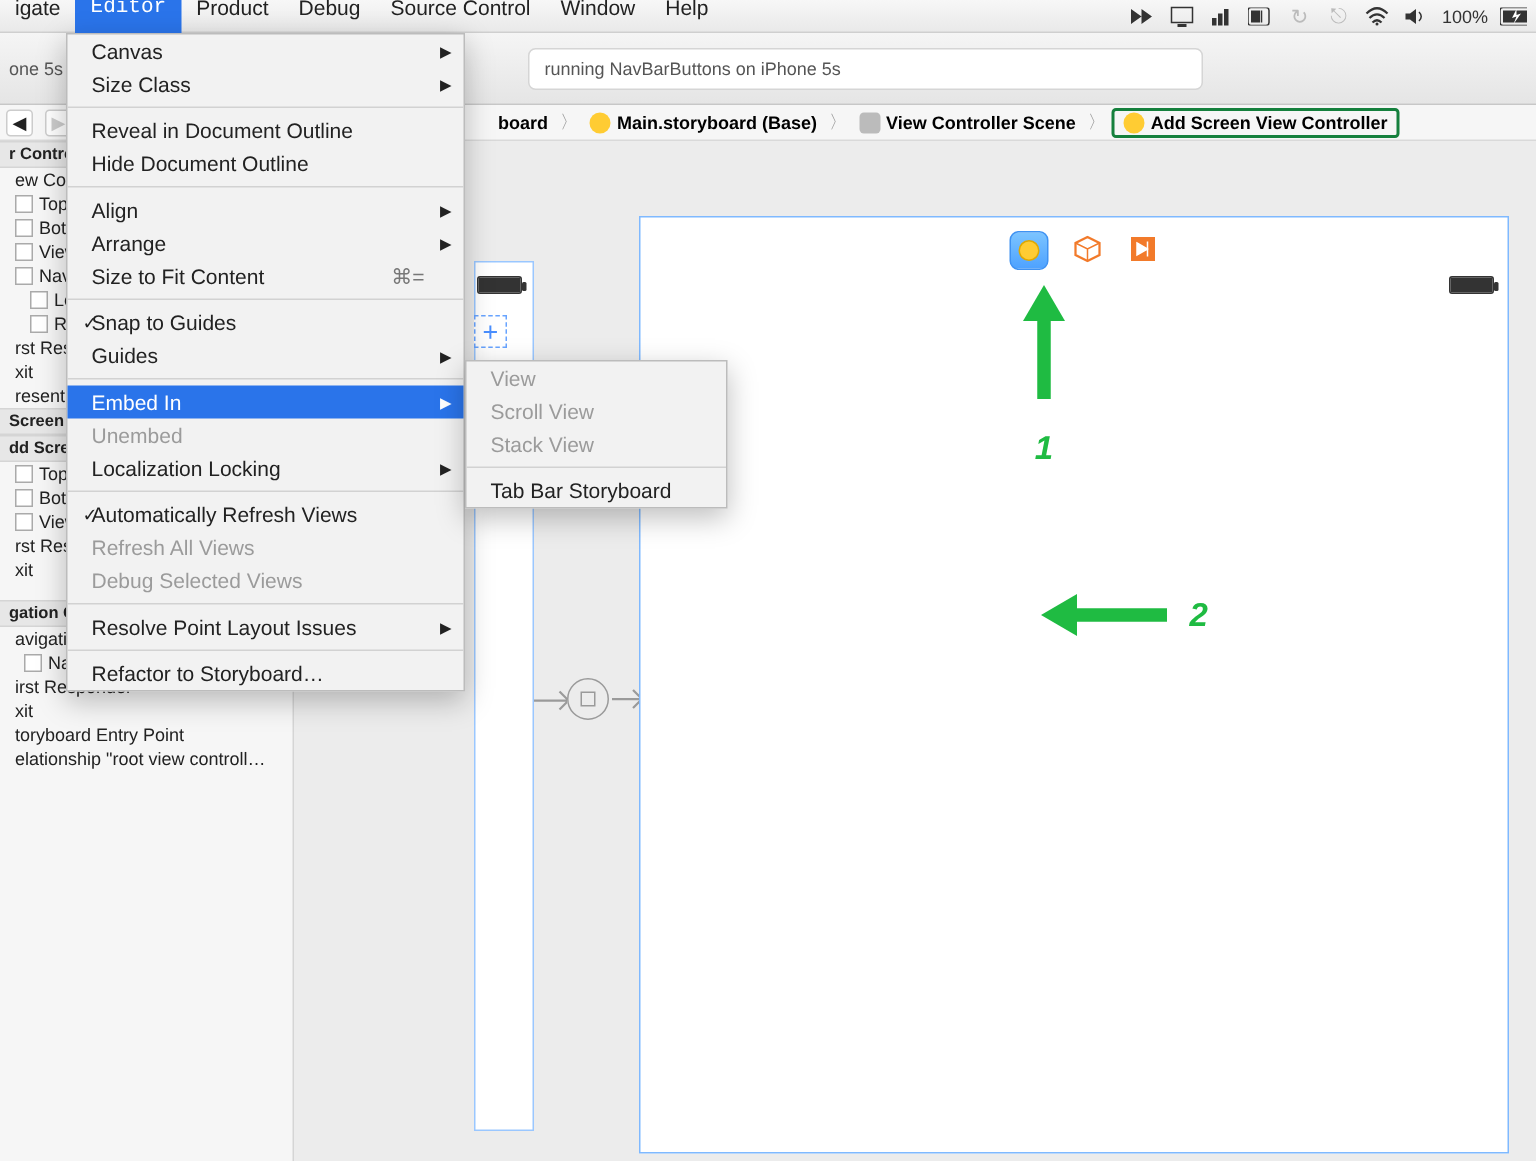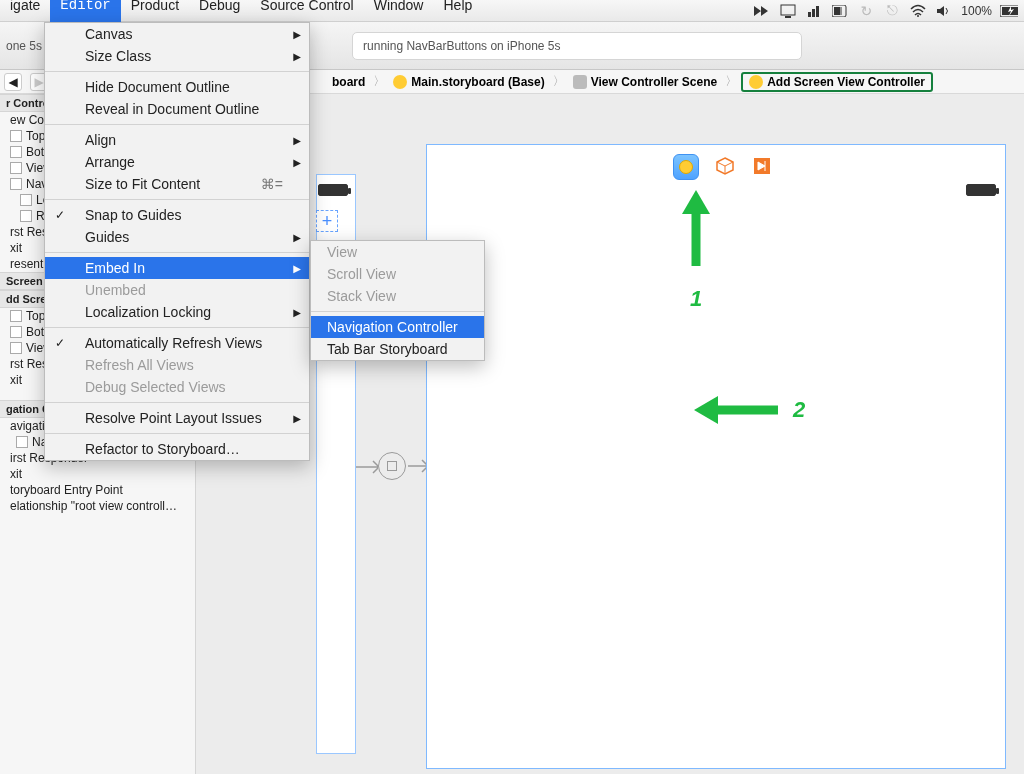--- a/index.html
+++ b/index.html
@@ -111,21 +111,21 @@
   .dropdown {
     position:absolute;
     top:22px; left:44px;
     width:266px;
     background:#f2f2f2;
     border:1px solid #bcbcbc;
     box-shadow:0 6px 18px rgba(0,0,0,.25);
     z-index:50;
     font-size:14px;
   }
-  .dropdown .mi{padding:3px 26px 3px 40px;position:relative;}
+  .dropdown .mi{padding:3px 26px 3px 16px;position:relative;}
   .dropdown .mi.sel{background:#2a74ea;color:#fff;}
   .dropdown .mi.has-sub::after{content:"▶";position:absolute;right:8px;font-size:10px;top:6px;}
   .dropdown .mi.check::before{content:"✓";position:absolute;left:10px;font-size:12px;top:4px;}
   .dropdown .mi.disabled{color:#9b9b9b;}
   .dropdown hr{border:none;border-top:1px solid #d2d2d2;margin:4px 0;}
   .dropdown .shortcut{position:absolute;right:26px;color:#777;}
 
   .submenu{
     position:absolute;
     top:240px;left:310px;
@@ -425,22 +425,22 @@
       </svg>
       <div class="annotlabel" style="margin-left:8px">2</div>
     </div>
   </div>
 </div>
 
 <div class="dropdown" id="editor-menu">
     <div class="mi has-sub">Canvas</div>
     <div class="mi has-sub">Size Class</div>
     <hr>
+    <div class="mi">Reveal in Document Outline</div>
     <div class="mi">Hide Document Outline</div>
-    <div class="mi">Reveal in Document Outline</div>
     <hr>
     <div class="mi has-sub">Align</div>
     <div class="mi has-sub">Arrange</div>
     <div class="mi">Size to Fit Content<span class="shortcut">⌘=</span></div>
     <hr>
     <div class="mi check">Snap to Guides</div>
     <div class="mi has-sub">Guides</div>
     <hr>
     <div class="mi has-sub sel">Embed In</div>
     <div class="mi disabled">Unembed</div>
@@ -453,15 +453,14 @@
     <div class="mi has-sub">Resolve Point Layout Issues</div>
     <hr>
     <div class="mi">Refactor to Storyboard…</div>
   </div>
 
 <div class="submenu" id="embed-submenu">
     <div class="mi disabled">View</div>
     <div class="mi disabled">Scroll View</div>
     <div class="mi disabled">Stack View</div>
     <hr>
-    <div class="mi sel">Navigation Controller</div>
     <div class="mi">Tab Bar Storyboard</div>
   </div>
 
 </body></html>

